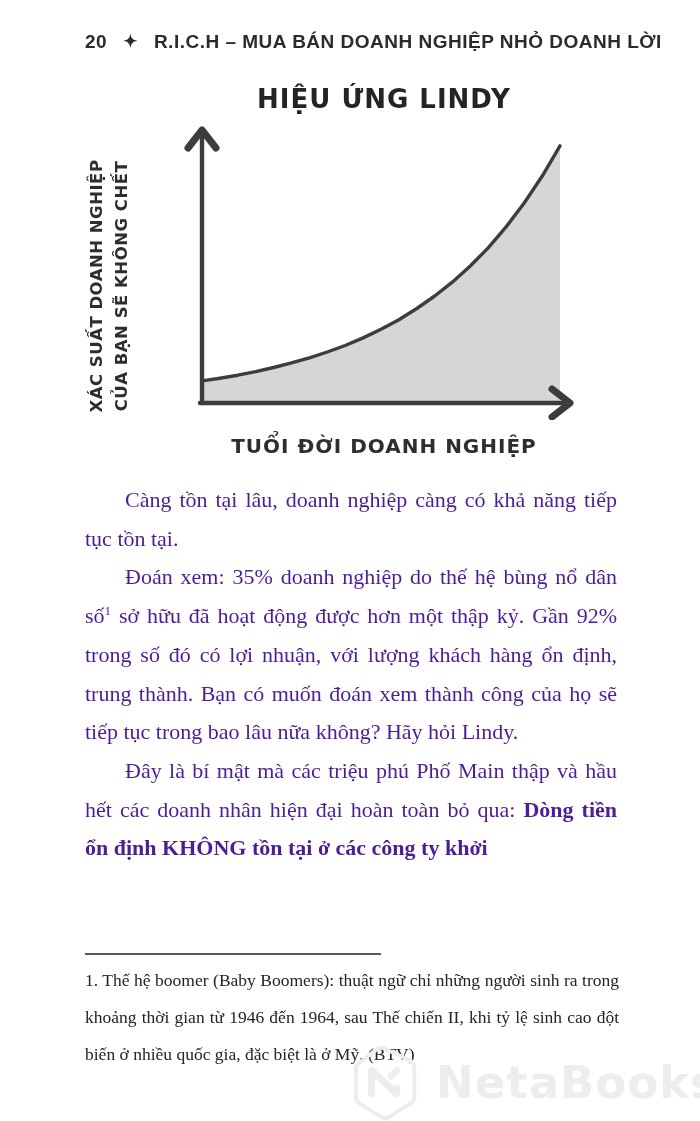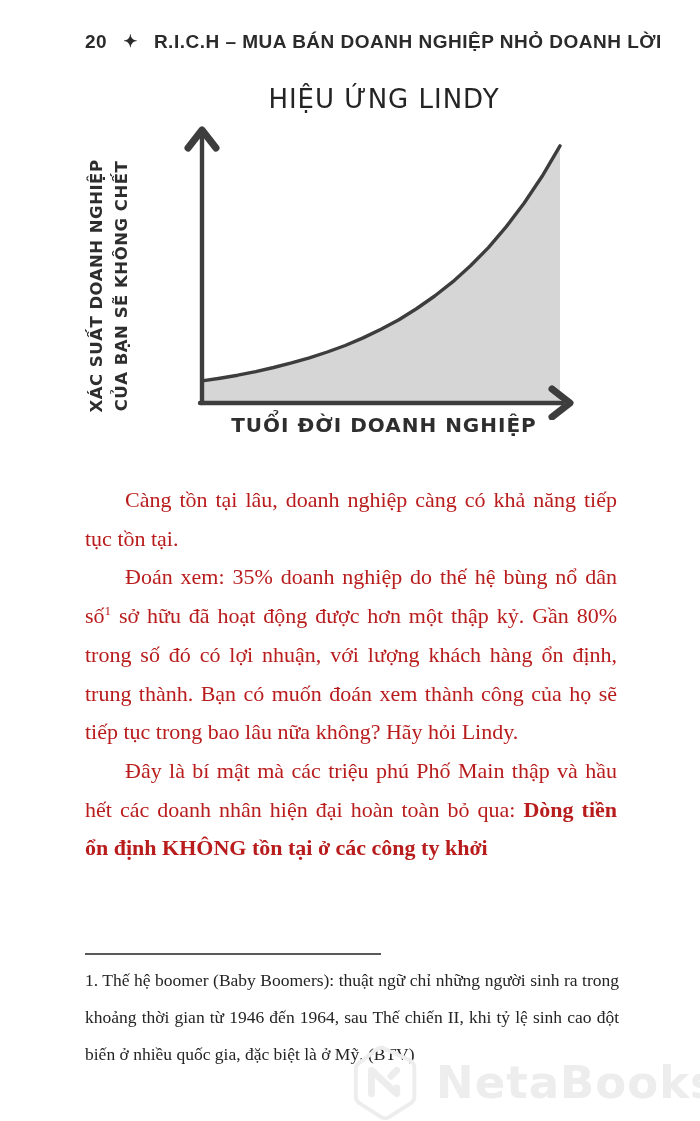--- a/index.html
+++ b/index.html
@@ -29,45 +29,45 @@
   }
   .running-head .pageno{margin-right:16px;}
   .running-head .star{font-size:17px;margin-right:16px;transform:translateY(-1px);}
 
   
   .figure{position:absolute;left:0;top:78px;width:700px;height:382px;}
   .figure-title{
     position:absolute;left:200px;top:6px;width:368px;
     text-align:center;
     font-family:"DejaVu Sans", sans-serif;
-    font-weight:400;font-size:26px;letter-spacing:1px;color:#242424;
+    font-weight:700;font-size:26px;letter-spacing:1px;color:#242424;
   }
   .chart-svg{position:absolute;left:100px;top:42px;width:490px;height:300px;}
   .y-axis-label{
     position:absolute;left:0px;top:180px;width:280px;height:56px;
     transform:rotate(-90deg) translateY(-50%);
     transform-origin:140px 28px;
     text-align:center;
     font-family:"DejaVu Sans", sans-serif;
     font-weight:700;font-size:16.5px;line-height:25px;letter-spacing:.5px;color:#2e2e2e;
     white-space:nowrap;
   }
   .x-axis-label{
-    position:absolute;left:200px;top:335px;width:368px;
+    position:absolute;left:200px;top:356px;width:368px;
     text-align:center;
     font-family:"DejaVu Sans", sans-serif;
     font-weight:700;font-size:20px;letter-spacing:1px;color:#2e2e2e;
   }
 
   
   .body-text{
     position:absolute;left:85px;top:481px;width:532px;
     font-size:22px;line-height:38.7px;
     text-align:justify;text-justify:inter-word;
-    color:#b91c1c;
+    color:#4c1d95;
   }
   .body-text p{text-indent:40px;margin:0;}
   .body-text sup{font-size:13px;line-height:0;vertical-align:super;}
   .body-text .bold{font-weight:700;}
 
   
   .footnote-rule{
     position:absolute;left:85px;top:953px;width:296px;height:2px;
     background:#595959;border:none;
   }
@@ -120,21 +120,21 @@
 
     <div class="y-axis-label">
       <div>XÁC SUẤT DOANH NGHIỆP</div>
       <div>CỦA BẠN SẼ KHÔNG CHẾT</div>
     </div>
     <div class="x-axis-label">TUỔI ĐỜI DOANH NGHIỆP</div>
   </div>
 
   <div class="body-text">
     <p><span>Càng tồn tại lâu, doanh nghiệp càng có khả năng tiếp tục tồn tại.</span></p>
-    <p><span>Đoán xem: 35% doanh nghiệp do thế hệ bùng nổ dân số</span><sup>1</sup><span> sở hữu đã hoạt động được hơn một thập kỷ. Gần 80% trong số đó có lợi nhuận, với lượng khách hàng ổn định, trung thành. Bạn có muốn đoán xem thành công của họ sẽ tiếp tục trong bao lâu nữa không? Hãy hỏi Lindy.</span></p>
+    <p><span>Đoán xem: 35% doanh nghiệp do thế hệ bùng nổ dân số</span><sup>1</sup><span> sở hữu đã hoạt động được hơn một thập kỷ. Gần 92% trong số đó có lợi nhuận, với lượng khách hàng ổn định, trung thành. Bạn có muốn đoán xem thành công của họ sẽ tiếp tục trong bao lâu nữa không? Hãy hỏi Lindy.</span></p>
     <p><span>Đây là bí mật mà các triệu phú Phố Main thập và hầu hết các doanh nhân hiện đại hoàn toàn bỏ qua: </span><span class="bold">Dòng tiền ổn định KHÔNG tồn tại ở các công ty khởi</span></p>
   </div>
 
   <hr class="footnote-rule">
   <div class="footnote">1. Thế hệ boomer (Baby Boomers): thuật ngữ chỉ những người sinh ra trong khoảng thời gian từ 1946 đến 1964, sau Thế chiến II, khi tỷ lệ sinh cao đột biến ở nhiều quốc gia, đặc biệt là ở Mỹ. (BTV)</div>
 
   <div class="watermark">
     <svg class="wm-logo" viewBox="0 0 80 78">
       <path d="M36 4 L62 16 a8 8 0 0 1 4 6 L66 54 a8 8 0 0 1 -4 6 L40 74 a8 8 0 0 1 -8 0 L10 60 a8 8 0 0 1 -4 -6 L6 24 a8 8 0 0 1 4 -6 L28 4 a8 8 0 0 1 8 0 Z" fill="none" stroke="currentColor" stroke-width="4"></path>
       <path d="M22 50 L22 26 L48 50 L48 44" fill="none" stroke="currentColor" stroke-width="7" stroke-linecap="round" stroke-linejoin="round"></path>

